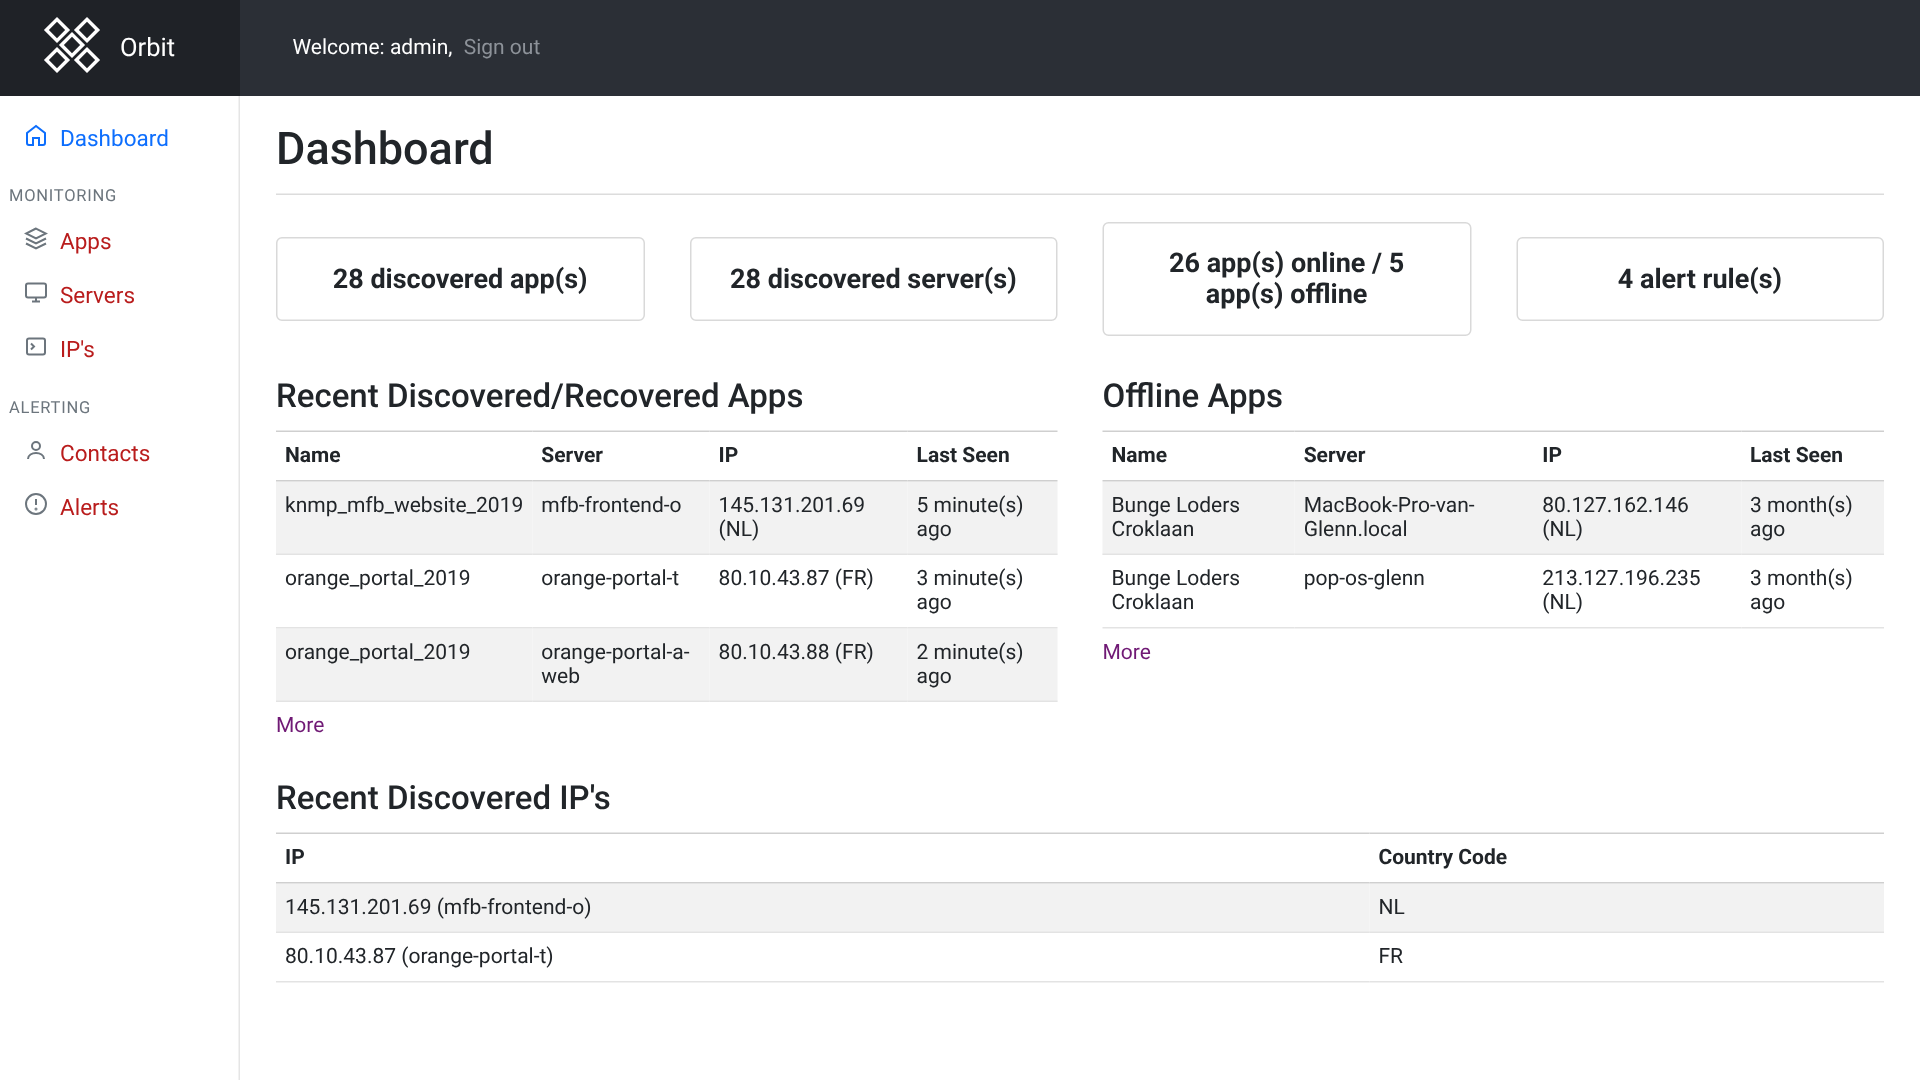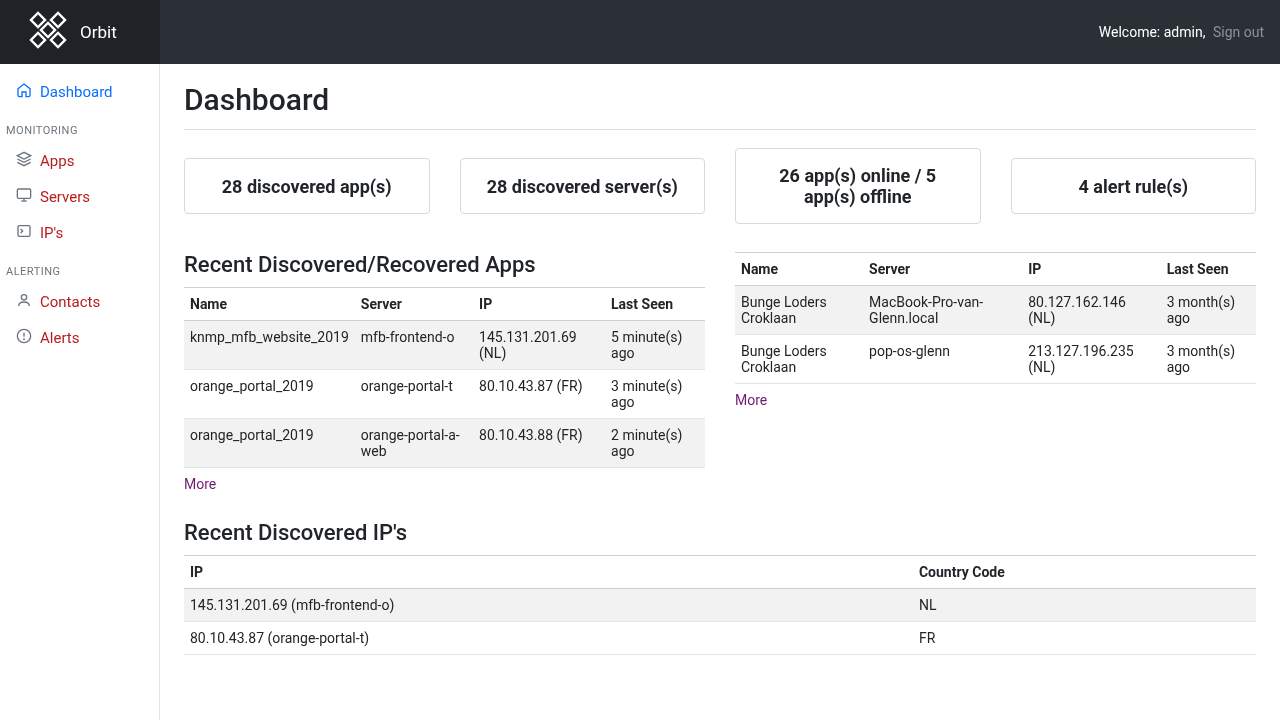--- a/index.html
+++ b/index.html
@@ -11,22 +11,20 @@
       width: 1280px;
       height: 720px;
       overflow: hidden;
     }
     .header {
       height: 64px;
       background: #2b2f36;
       color: #fff;
       display: flex;
       align-items: center;
-      justify-content: space-between;
-      padding-right: 16px;
     }
     .brand {
       display: flex;
       align-items: center;
       width: 160px;
       height: 64px;
       padding-left: 28px;
       background: #1f2227;
       font-size: 17px;
       gap: 12px;
@@ -225,20 +223,21 @@
               <td>orange-portal-a-web</td>
               <td>80.10.43.88 (FR)</td>
               <td>2 minute(s) ago</td>
             </tr>
           </tbody>
         </table>
         <a class="more-link">More</a>
       </div>
 
       <div class="col section-block">
+        <h2 class="section-title">Offline Apps</h2>
         <table>
           <thead>
             <tr>
               <th>Name</th>
               <th>Server</th>
               <th>IP</th>
               <th>Last Seen</th>
             </tr>
           </thead>
           <tbody>

